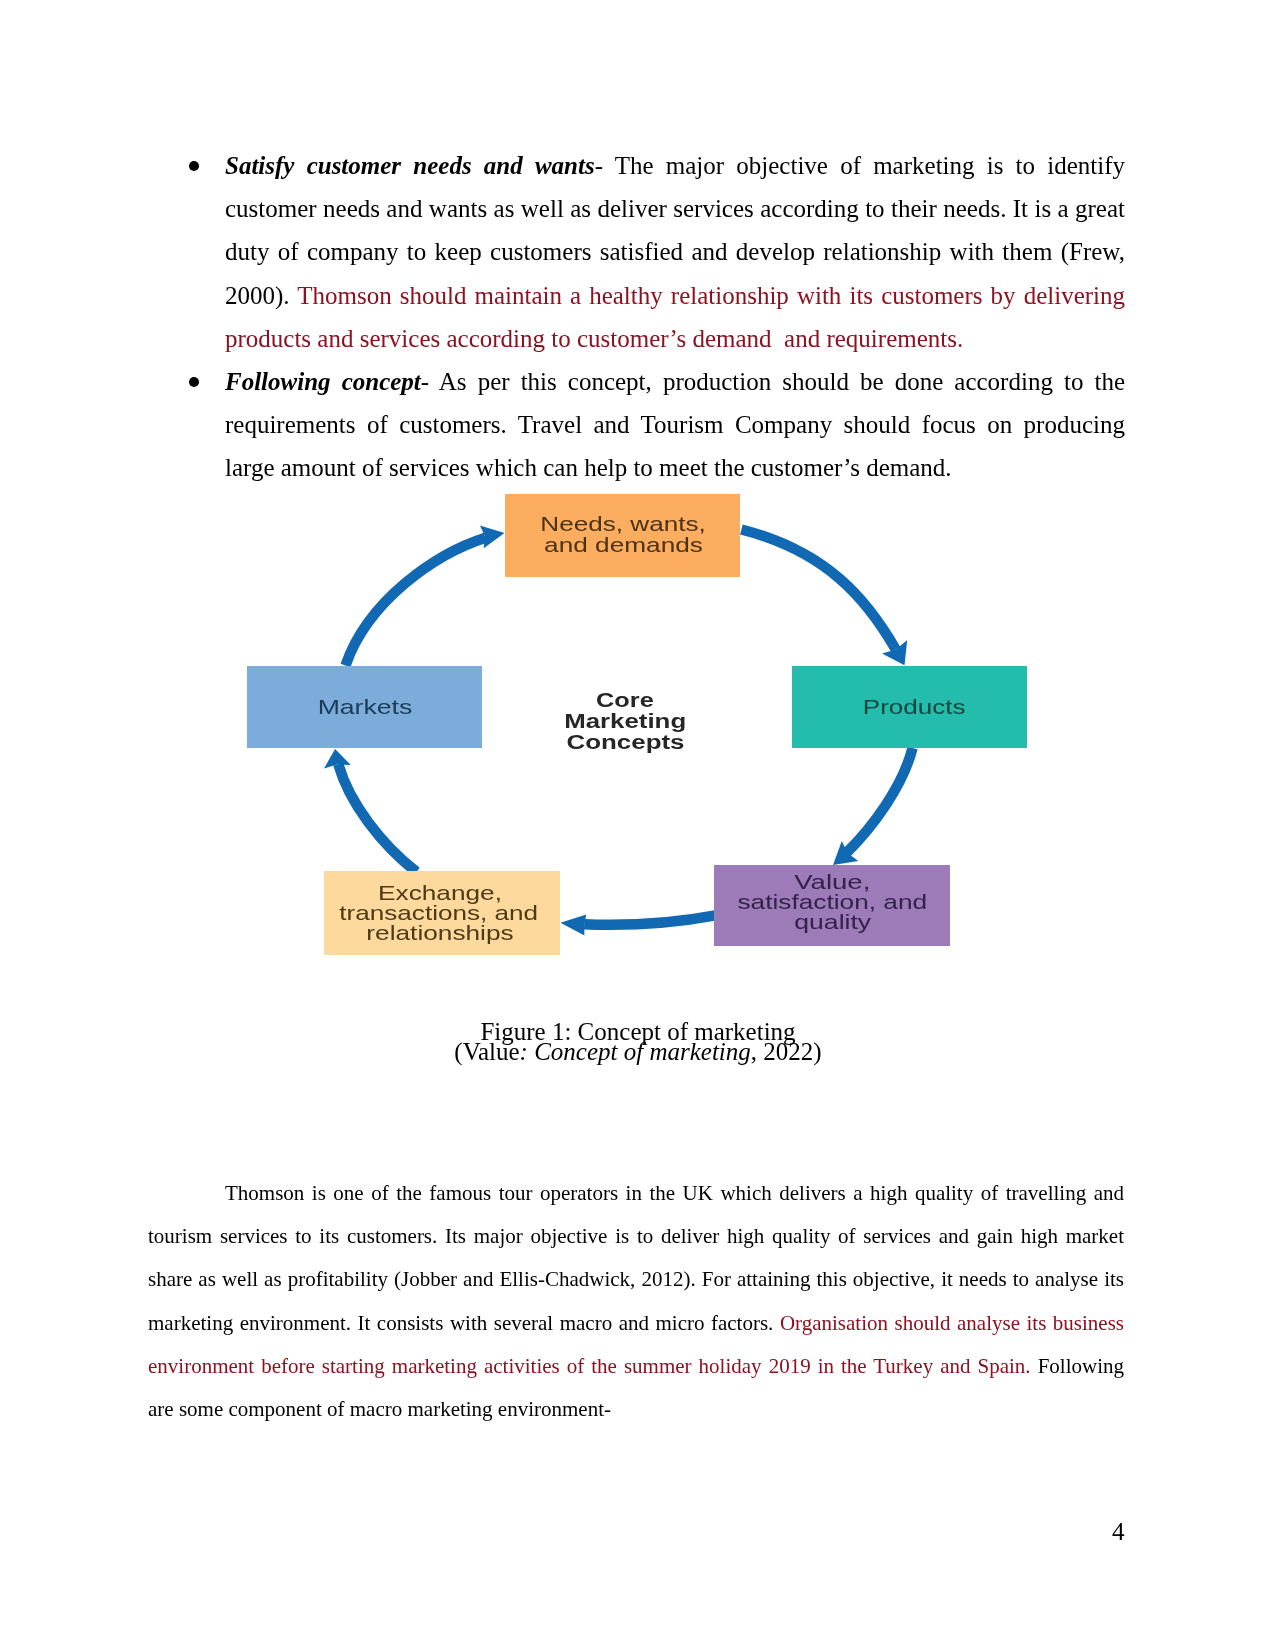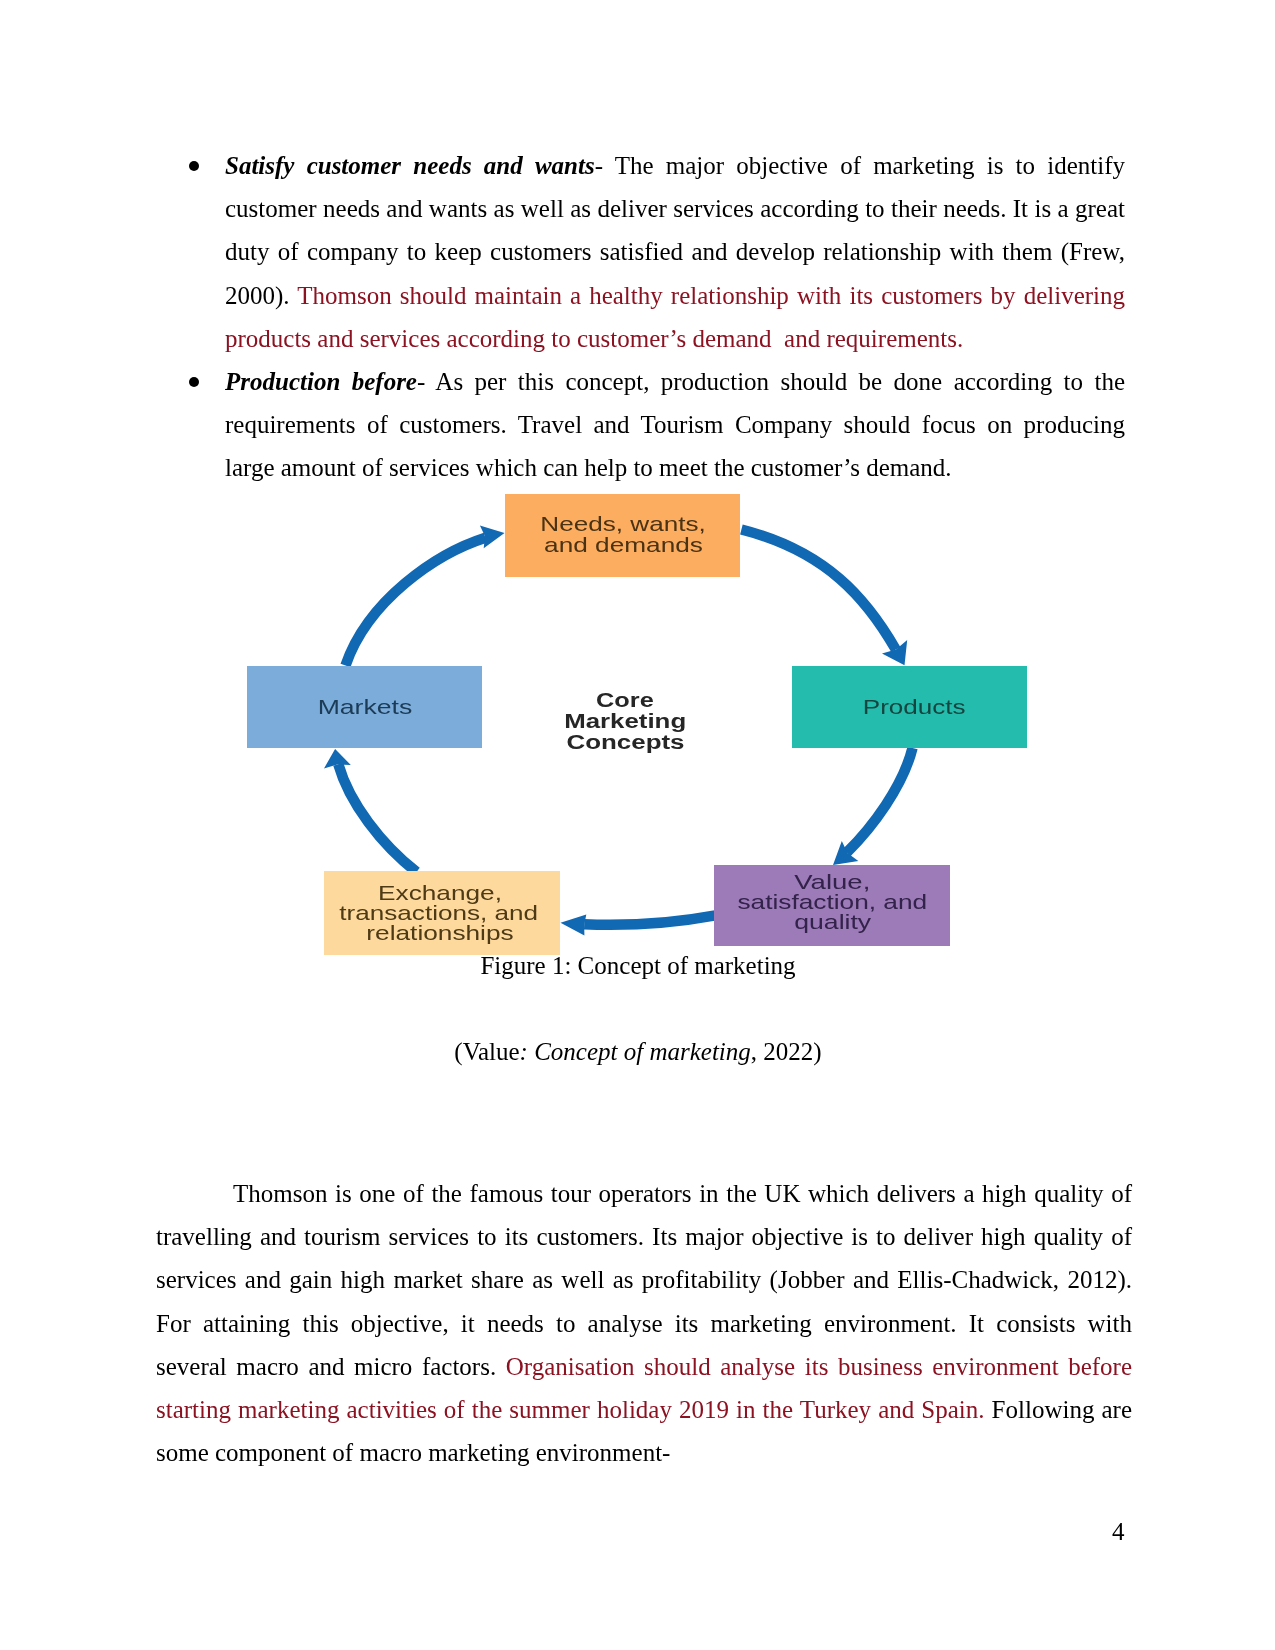--- a/index.html
+++ b/index.html
@@ -22,42 +22,42 @@
   .red{color:#8c1222;}
   b.term{font-weight:bold;font-style:italic;}
 
   .cap{position:absolute;left:148px;width:980px;font-size:25px;line-height:43.2px;text-align:center;}
   .cap i{font-style:italic;}
 
   .heading{position:absolute;left:148px;width:976px;font-size:25px;line-height:43.2px;
            text-align:justify;text-decoration:underline;text-underline-offset:2.5px;
            text-decoration-thickness:1.4px;}
 
-  .para{position:absolute;left:156px;width:976px;font-size:25px;line-height:43.2px;text-align:justify;}
+  .para{position:absolute;left:148px;width:976px;font-size:21px;line-height:43.2px;text-align:justify;}
   .para .indent{display:inline-block;width:77px;}
 
   .pageno{position:absolute;left:1112px;top:1519px;font-size:25px;line-height:25px;}
 </style>
 </head>
 <body>
 
 <div class="page">
 
   <ul class="bullets">
     <li>
       <span class="dot">
           <i></i>
         </span>
       <span class="btext"><b class="term">Satisfy customer needs and wants</b><span>- The major objective of marketing is to identify customer needs and wants as well as deliver services according to their needs. It is a great duty of company to keep customers satisfied and develop relationship with them (Frew, 2000). </span><span class="red">Thomson should maintain a healthy relationship with its customers by delivering products and services according to customer’s demand &nbsp;and requirements.</span></span>
     </li>
     <li>
       <span class="dot">
           <i></i>
         </span>
-      <span class="btext"><b class="term">Production before</b><span>- As per this concept, production should be done according to the requirements of customers. Travel and Tourism Company should focus on producing large amount of services which can help to meet the customer’s demand.</span></span>
+      <span class="btext"><b class="term">Following concept</b><span>- As per this concept, production should be done according to the requirements of customers. Travel and Tourism Company should focus on producing large amount of services which can help to meet the customer’s demand.</span></span>
     </li>
   </ul>
 
   <svg viewBox="0 0 1275 1650" width="1275" height="1650" style="position:absolute;left:0;top:0;width:1275px;height:1650px;">
     <g>
       <path d="M345.5,665.5 C367.7,600.8 435.6,553.7 485.4,537.8" fill="none" stroke="#1168b3" stroke-width="10.5" stroke-linecap="butt"></path>
       <polygon points="504.5,533.1 483.7,548.2 485.0,536.3 479.9,525.5" fill="#1168b3"></polygon>
       <path d="M741.4,529.5 C826.2,551.0 866.5,598.6 895.8,649.5" fill="none" stroke="#1168b3" stroke-width="10.5" stroke-linecap="butt"></path>
       <polygon points="904.5,665.3 882.0,653.5 896.0,649.4 907.2,640.0" fill="#1168b3"></polygon>
       <path d="M912.5,748.0 C903.0,786.2 872.5,827.1 846.8,852.5" fill="none" stroke="#1168b3" stroke-width="10.5" stroke-linecap="butt"></path>
@@ -88,20 +88,20 @@
       <rect x="247" y="666" width="235" height="82" fill="#7cadda"></rect>
       <text x="365.0" y="713.6" text-anchor="middle" textLength="94.7" lengthAdjust="spacingAndGlyphs" font-family="Liberation Sans, sans-serif" font-size="20.6" fill="#1b3b56">Markets</text>
     </g>
     <g>
       <text x="624.9" y="707.3" text-anchor="middle" textLength="57.7" lengthAdjust="spacingAndGlyphs" font-family="Liberation Sans, sans-serif" font-weight="bold" font-size="20.3" fill="#262626">Core</text>
       <text x="625.2" y="727.9" text-anchor="middle" textLength="122.0" lengthAdjust="spacingAndGlyphs" font-family="Liberation Sans, sans-serif" font-weight="bold" font-size="20.3" fill="#262626">Marketing</text>
       <text x="625.5" y="748.5" text-anchor="middle" textLength="118.0" lengthAdjust="spacingAndGlyphs" font-family="Liberation Sans, sans-serif" font-weight="bold" font-size="20.3" fill="#262626">Concepts</text>
     </g>
   </svg>
 
-  <div class="cap" style="top:944px">Figure 1: Concept of marketing</div>
+  <div class="cap" style="top:1010px">Figure 1: Concept of marketing</div>
   <div class="cap" style="top:1030px"><span>(Value</span><i>: </i><i>Concept of marketing</i><span>, 2022)</span></div>
 
 
   <div class="para" style="top:1172px"><span class="indent"></span><span>Thomson is one of the famous tour operators in the UK which delivers a high quality of travelling and tourism services to its customers. Its major objective is to deliver high quality of services and gain high market share as well as profitability (Jobber and Ellis-Chadwick, 2012). For attaining this objective, it needs to analyse its marketing environment. It consists with several macro and micro factors. </span><span class="red">Organisation should analyse its business environment before starting marketing activities of the summer holiday 2019 in the Turkey and Spain.</span><span> Following are some component of macro marketing environment-</span></div>
 
   <div class="pageno">4</div>
 </div>
 
 </body></html>

